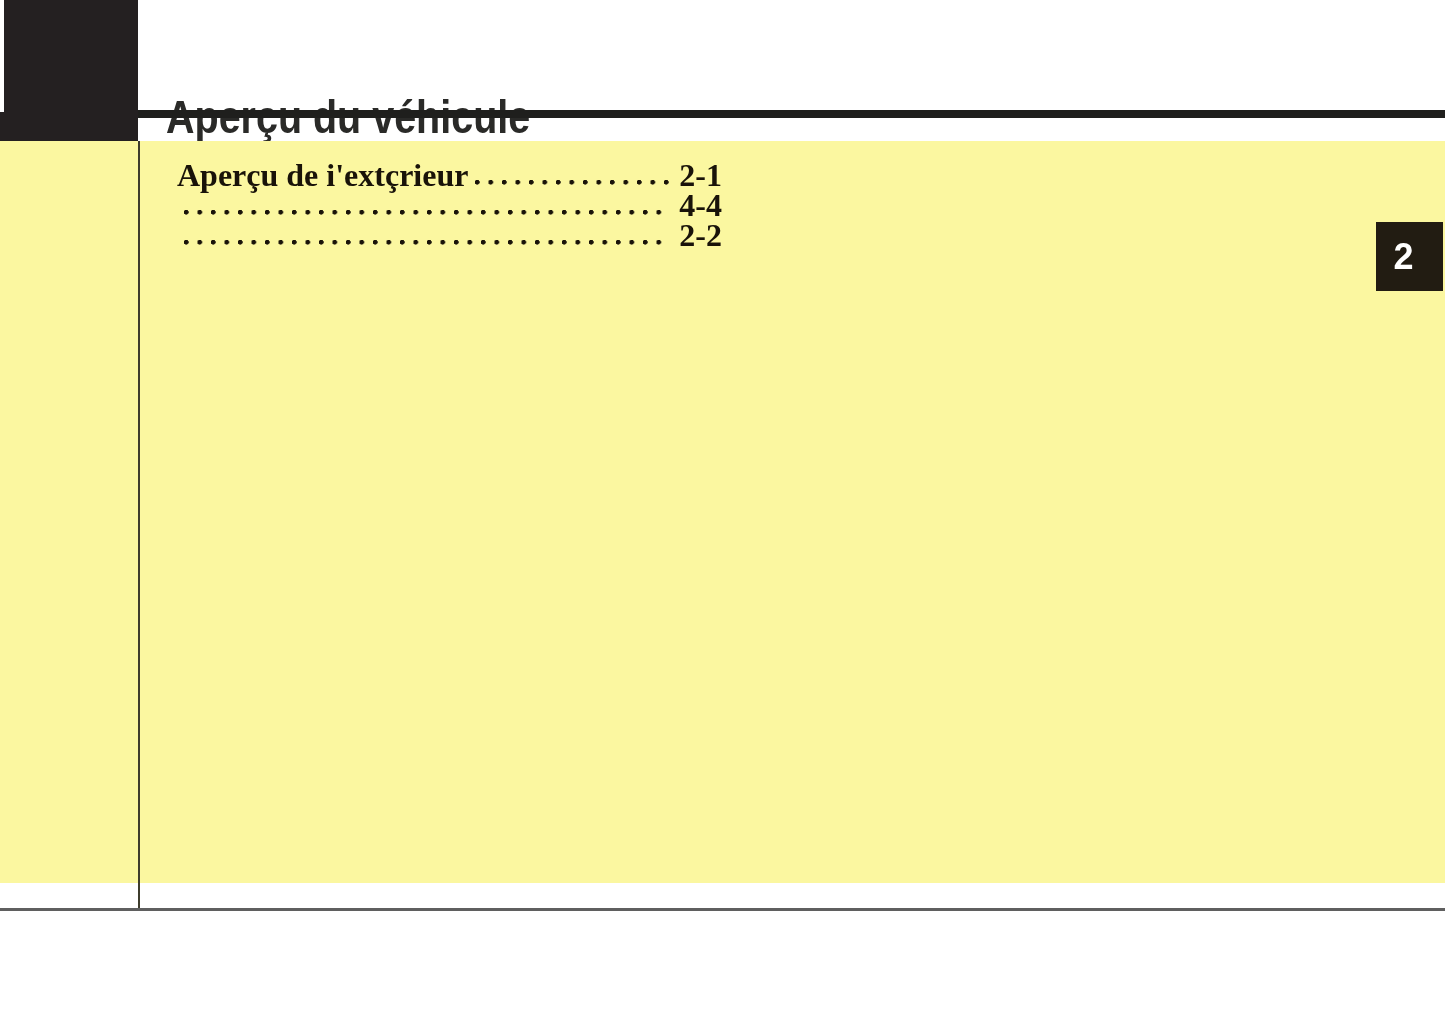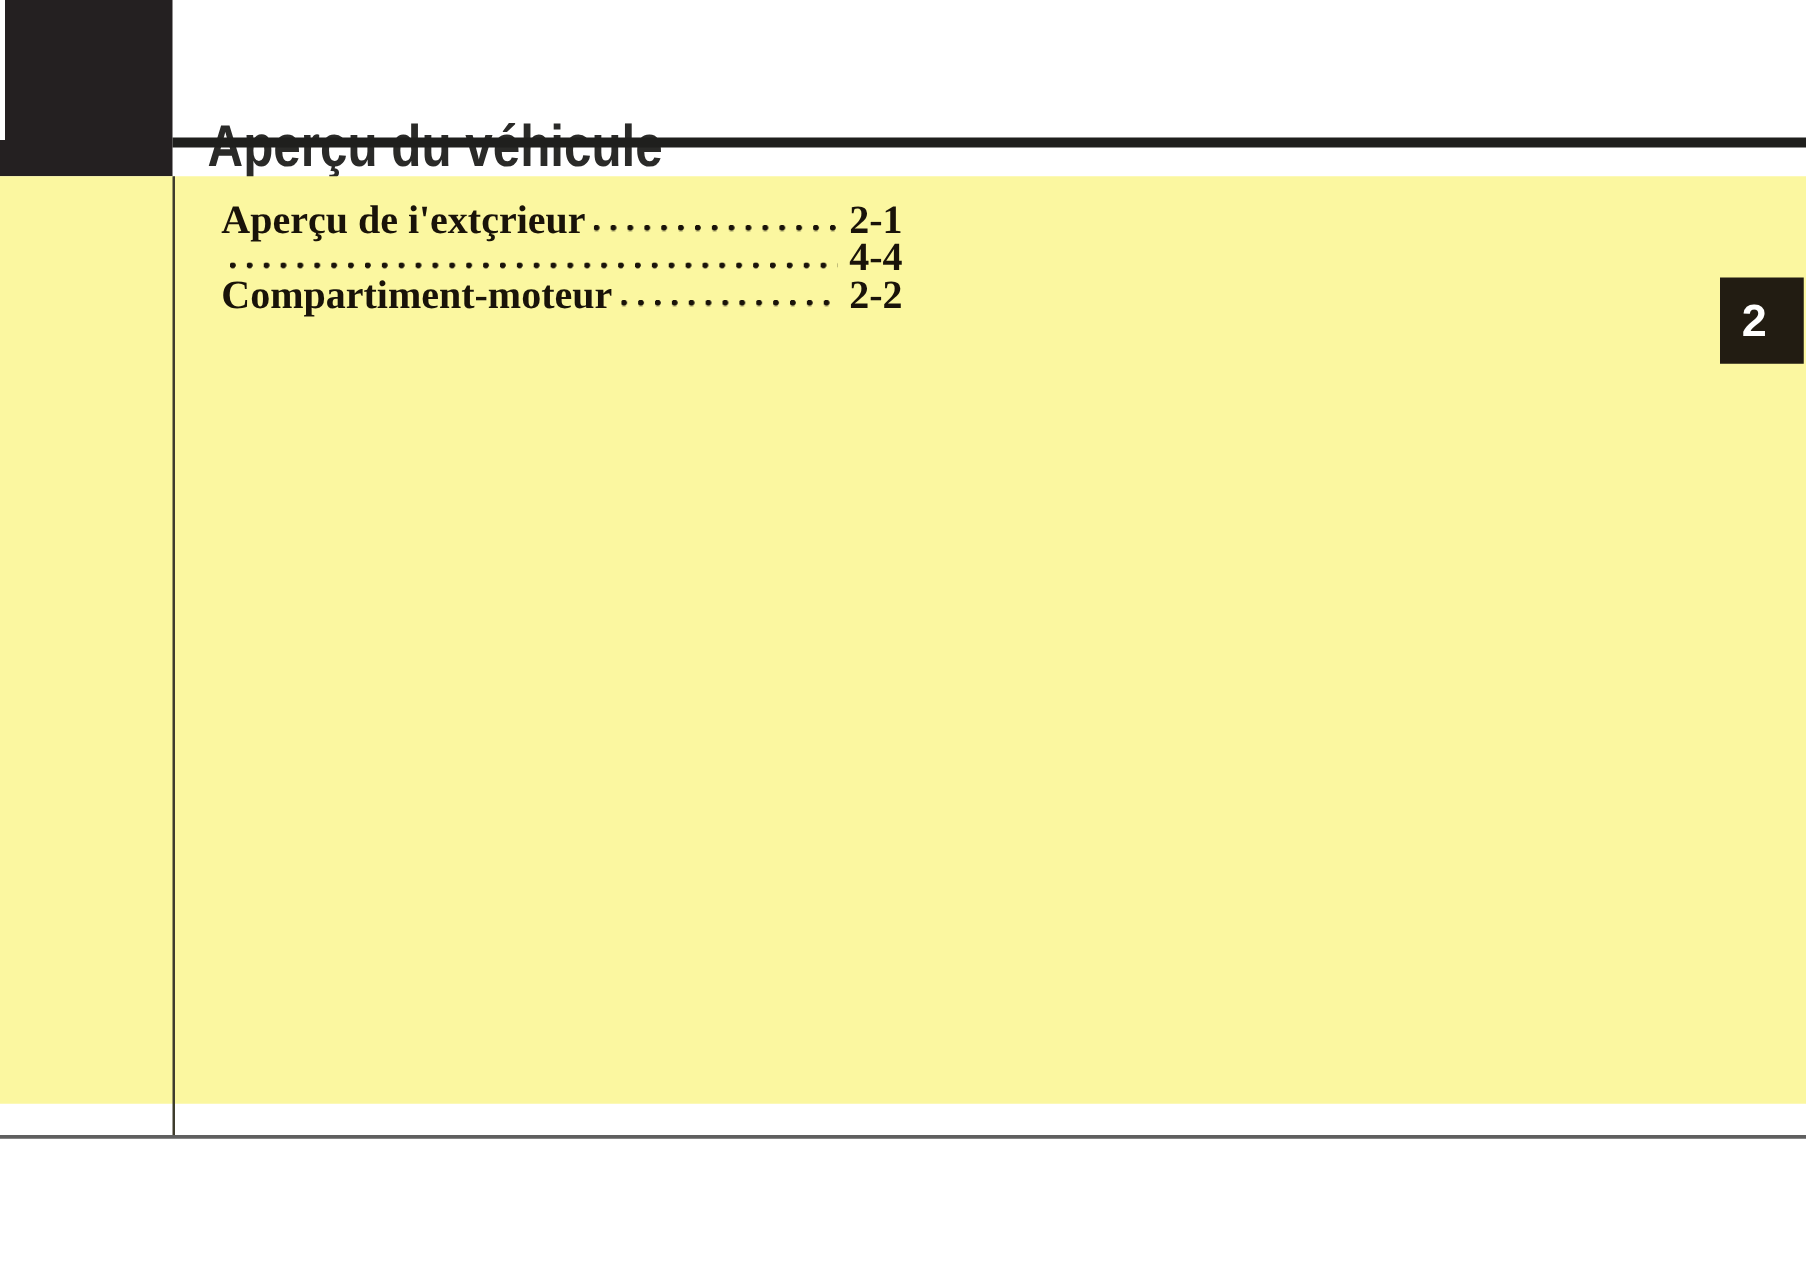--- a/index.html
+++ b/index.html
@@ -118,21 +118,20 @@
     <div class="toc-row">
       <span class="toc-label">Aperçu de i'extçrieur</span>
       <span class="toc-leader"></span>
       <span class="toc-page">2-1</span>
     </div>
     <div class="toc-row">
       <span class="toc-leader"></span>
       <span class="toc-page">4-4</span>
     </div>
     <div class="toc-row">
-      <span class="toc-label">Compartiment-moteur</span>
       <span class="toc-leader"></span>
       <span class="toc-page">2-2</span>
     </div>
   </div>
 
   <div class="bottom-rule"></div>
 
 </div>
 
 </body></html>

